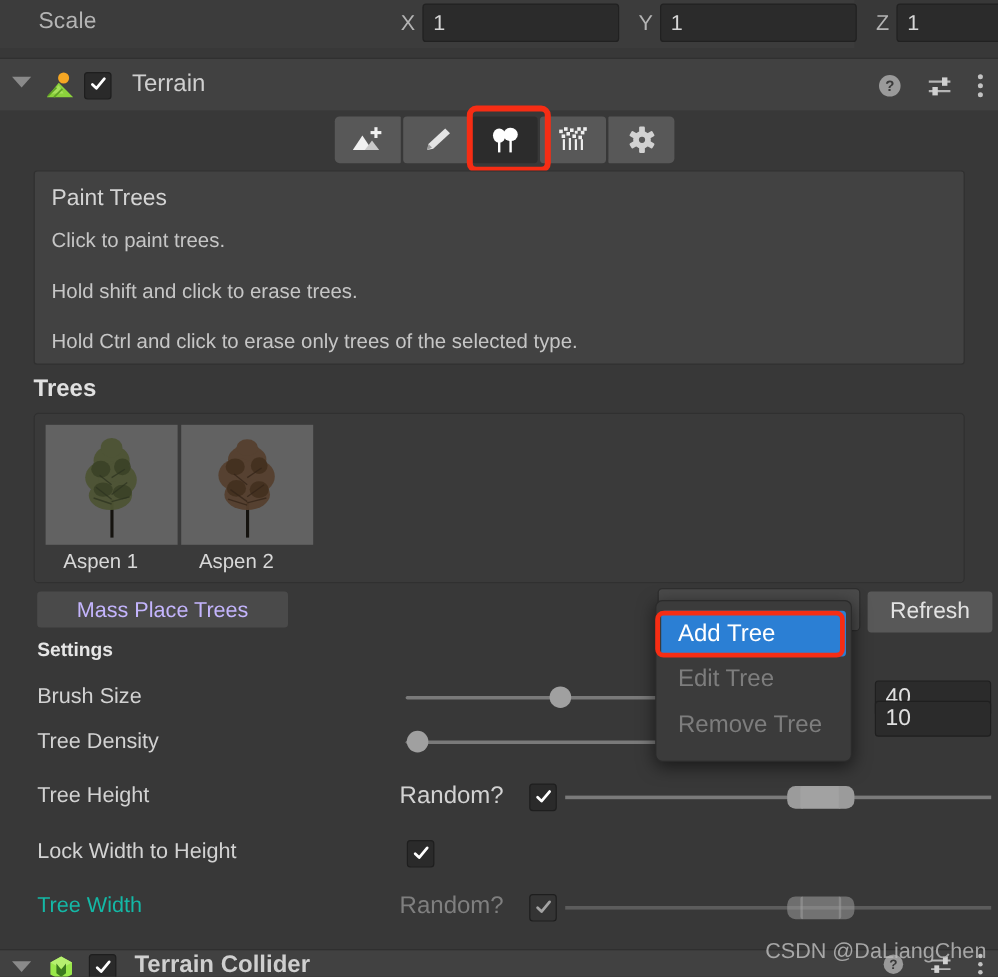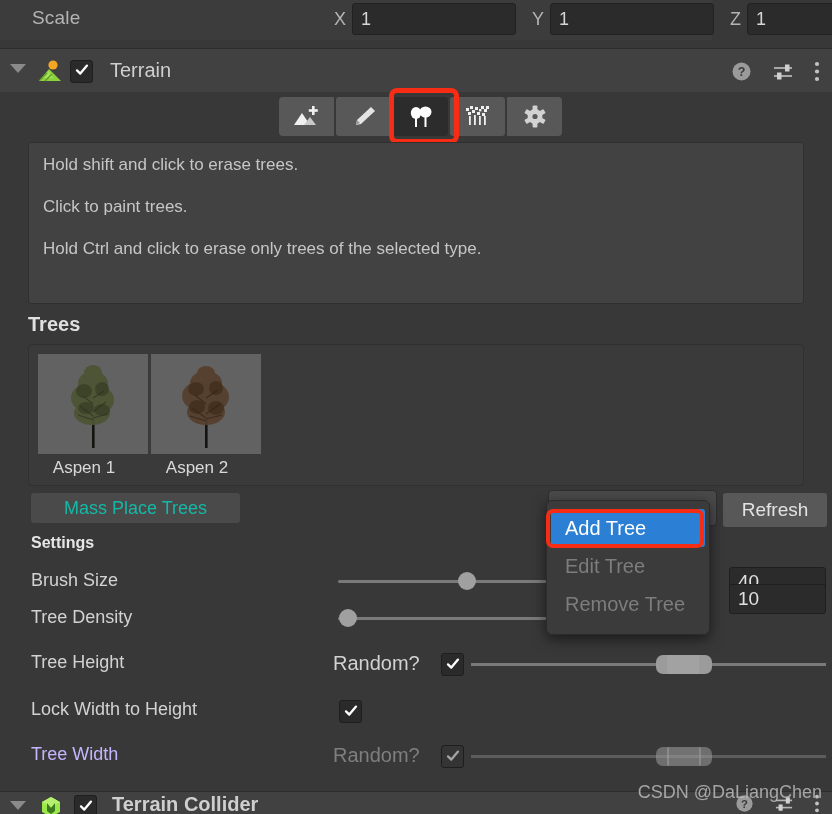--- a/index.html
+++ b/index.html
@@ -109,21 +109,21 @@
   }
   .tree-name {
     text-align: center; font-size: 17px; color: #d8d8d8; margin-top: 4px;
   }
 
   
   .mass-btn {
     position: absolute; left: 31px; top: 493px;
     width: 209px; height: 30px; background: #4a4a4a;
     border-radius: 3px; display: flex; align-items: center; justify-content: center;
-    color: #14b8a6; font-size: 18px;
+    color: #c4b5fd; font-size: 18px;
   }
   .edit-dd-btn {
     position: absolute; left: 548px; top: 490px;
     width: 169px; height: 36px; background: #4a4a4a;
     border: 1px solid #2e2e2e; border-radius: 4px;
   }
   .refresh-btn {
     position: absolute; left: 723px; top: 493px;
     width: 104px; height: 34px; background: #585858;
     border-radius: 3px; display: flex; align-items: center; justify-content: center;
@@ -157,21 +157,21 @@
 
   
   .settings-title {
     position: absolute; left: 31px; top: 534px;
     font-size: 16px; color: #e6e6e6; font-weight: 700;
   }
   .row-label {
     position: absolute; left: 31px;
     font-size: 18px; color: #d2d2d2;
   }
-  .row-label.dim { color: #c4b5fd; }
+  .row-label.dim { color: #14b8a6; }
 
   .track {
     position: absolute; height: 3px; background: #7a7a7a; border-radius: 2px;
   }
   .knob {
     position: absolute; width: 18px; height: 18px;
     background: #a0a0a0; border-radius: 50%;
   }
   .numfield {
     position: absolute; width: 97px; height: 30px;
@@ -349,22 +349,23 @@
           <rect x="11.6" y="1.5" width="4.8" height="22" rx="1" transform="rotate(120 14 12.5)"></rect>
           <circle cx="14" cy="12.5" r="7.4"></circle>
         </g>
         <circle cx="14" cy="12.5" r="2.6" fill="#585858"></circle>
       </svg>
     </div>
   </div>
   <div class="tool-highlight"></div>
 
   <div class="infobox">
+    <div class="ib-title">Paint Trees</div>
+    <div class="ib-line">Click to paint trees.</div>
     <div class="ib-line">Hold shift and click to erase trees.</div>
-    <div class="ib-line">Click to paint trees.</div>
     <div class="ib-line">Hold Ctrl and click to erase only trees of the selected type.</div>
   </div>
 
   <div class="sec-title">Trees</div>
 
   <div class="trees-panel">
 
     <div class="tree-cell" style="left:9px;">
       <div class="tree-thumb">
         <svg width="86" height="96" viewBox="0 0 86 96">

